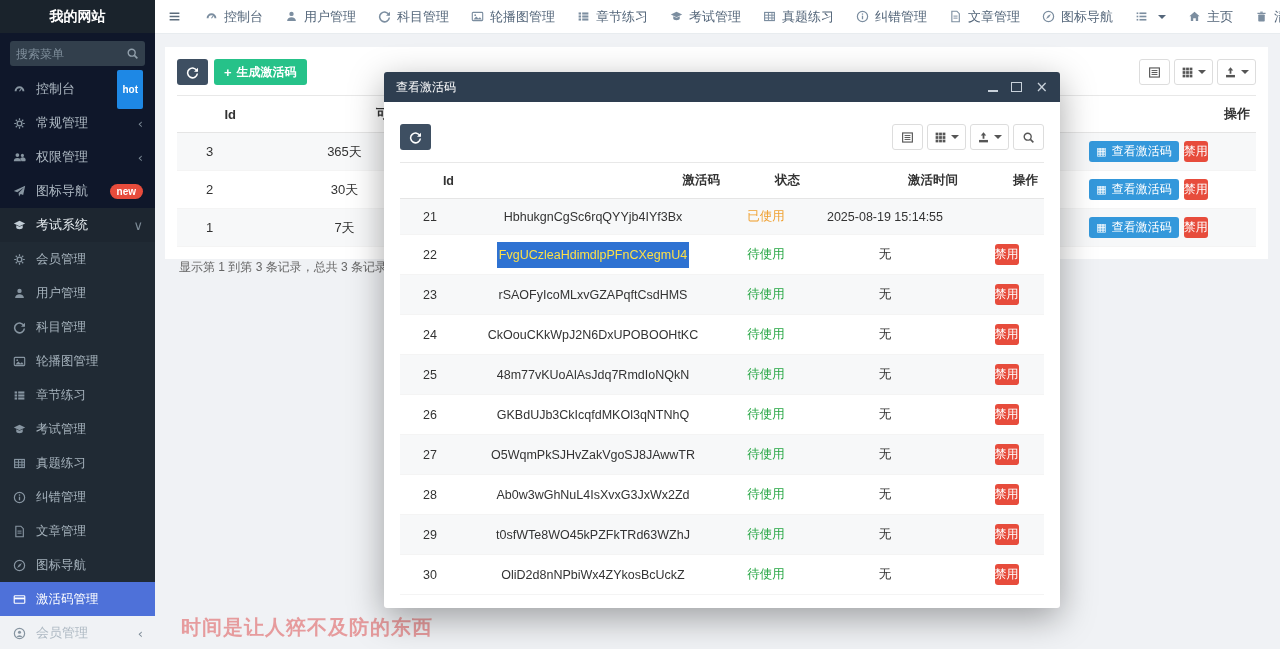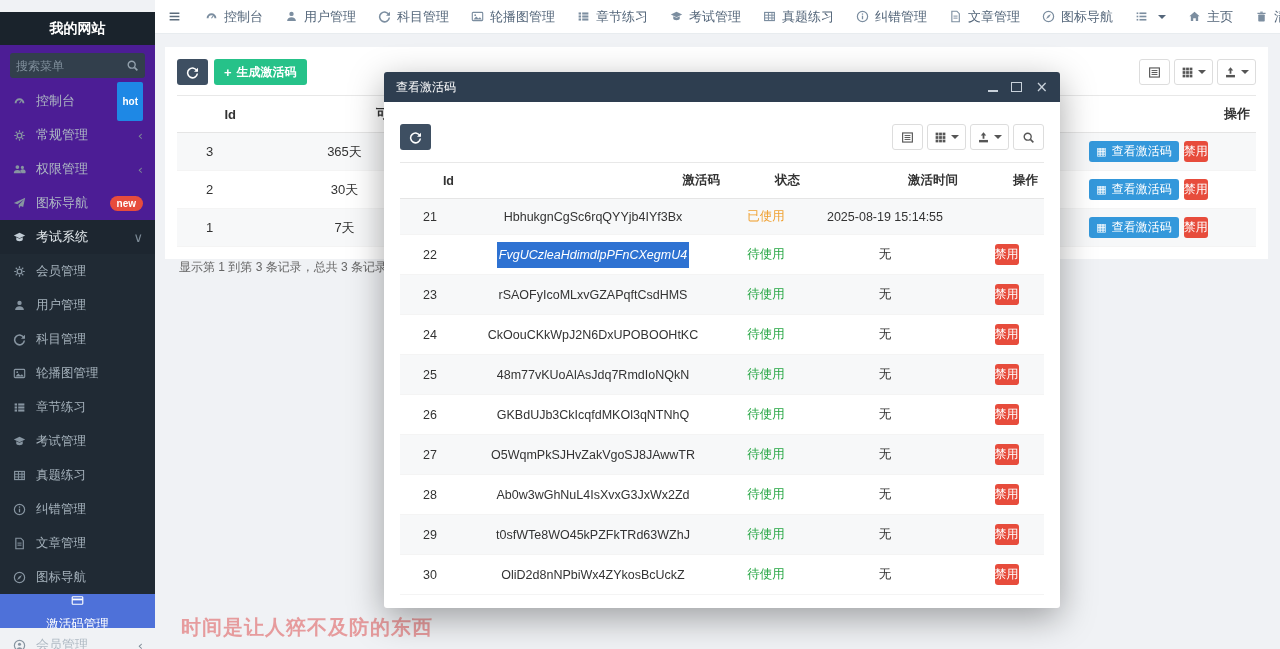--- a/index.html
+++ b/index.html
@@ -6,34 +6,34 @@
   body{
     width:1280px;height:649px;position:relative;overflow:hidden;
     font-family:"Liberation Sans","DejaVu Sans",sans-serif;
     background:#f0f2f5;font-size:13px;color:#333;
   }
   svg.icon{width:13px;height:13px;fill:currentColor;flex:none;}
   svg.icon.stroke{fill:none;stroke:currentColor;stroke-width:1.5;}
   .caret{display:inline-block;width:0;height:0;border-left:4px solid transparent;border-right:4px solid transparent;border-top:4px solid currentColor;margin-left:4px;}
 
   
-  .sidebar{position:absolute;left:0;top:12px;width:155px;height:529px;background:#4c1d95;z-index:2;}
+  .sidebar{position:absolute;left:0;top:0;width:155px;height:529px;background:#0f172a;z-index:2;}
   .logo{height:33px;background:#1a232c;color:#fff;font-size:14px;font-weight:bold;display:flex;align-items:center;justify-content:center;}
   .side-search{margin:8px 10px 6px;position:relative;display:flex;}
   .side-search input{flex:1;min-width:0;background:#323f4c;border:none;height:25px;border-radius:3px 0 0 3px;color:#cdd6dd;font-size:12px;padding:0 6px;outline:none;}
   .side-search input::placeholder{color:#7f8e9b;}
   .side-search .search-btn{width:26px;height:25px;background:#323f4c;border:none;border-radius:0 3px 3px 0;color:#93a1ad;display:flex;align-items:center;justify-content:center;cursor:pointer;}
   .side-menu{margin-top:2px;}
   .side-item{height:34px;display:flex;align-items:center;padding:0 12px;color:#aeb9c3;font-size:13px;gap:9px;cursor:pointer;}
   .side-item .ic{width:15px;display:flex;justify-content:center;color:#8795a1;}
   .side-item .lbl{flex:1;white-space:nowrap;overflow:hidden;}
   .side-item.parent-open{color:#e4eaee;background:#1d2630;}
   .side-item.parent-open .ic{color:#c2cdd6;}
   .side-item.sub{background:#202a34;font-size:12.5px;color:#a5b2bc;}
-  .side-item.active{background:#4e71d9;color:#fff;flex-direction:column;}
+  .side-item.active{background:#4e71d9;color:#fff;}
   .side-item.active .ic{color:#fff;}
   .badge-hot{background:#1e88e5;color:#fff;font-size:10px;line-height:15px;padding:12px 5px;border-radius:2px;font-weight:bold;}
   .badge-new{background:#e74c3c;color:#fff;font-size:10px;line-height:15px;padding:0 7px;border-radius:8px;font-weight:bold;}
   .chev{color:#7c8a96;font-size:13px;font-family:"DejaVu Sans",sans-serif;}
 
   
   .topnav{position:absolute;left:155px;top:0;width:1125px;height:33px;background:#fff;display:flex;align-items:center;border-bottom:1px solid #e8ecef;overflow:hidden;z-index:1;}
   .nav-toggle{padding:0 13px;color:#5b6b7b;height:100%;display:flex;align-items:center;cursor:pointer;}
   .nav-item{display:flex;gap:6px;align-items:center;color:#54667a;font-size:13px;padding:0 11px;height:100%;cursor:pointer;white-space:nowrap;}
   .nav-item .ic{color:#7c8ea0;display:flex;}
@@ -66,21 +66,21 @@
   .win-controls{margin-left:auto;display:flex;gap:13px;align-items:center;}
   .win-min{width:10px;height:8px;border-bottom:2px solid #c8d1da;cursor:pointer;}
   .win-max{width:9px;height:8px;border:1.5px solid #c8d1da;cursor:pointer;}
   .win-close{color:#c8d1da;font-size:15px;line-height:1;cursor:pointer;font-family:"DejaVu Sans",sans-serif;}
   .modal-body{flex:1;padding:14px 16px 0;overflow:hidden;}
   .modal-toolbar{display:flex;align-items:flex-start;margin:8px 0 12px;}
   table.grid.modal-grid{font-size:12.5px;}
   table.grid.modal-grid td{padding:9px 6px;}
   .st-used{color:#f0a030;}
   .st-wait{color:#28a745;}
-  .sel{background:#2e72d2;color:#ffffff;padding:6px 2px;font-style:italic;}
+  .sel{background:#2e72d2;color:#fde047;padding:6px 2px;}
   .modal-summary{font-size:12px;color:#666;margin:12px 0 14px;}
 </style>
 </head>
 <body>
 
 <svg width="0" height="0" style="position:absolute" aria-hidden="true">
   <symbol id="i-gauge" viewBox="0 0 16 16">
       <path d="M2 10a6 6 0 0 1 12 0h-2.4a3.6 3.6 0 0 0-7.2 0z"></path>
       <rect x="7.4" y="5.2" width="1.2" height="5" rx=".6" transform="rotate(38 8 10)"></rect>
     </symbol>

